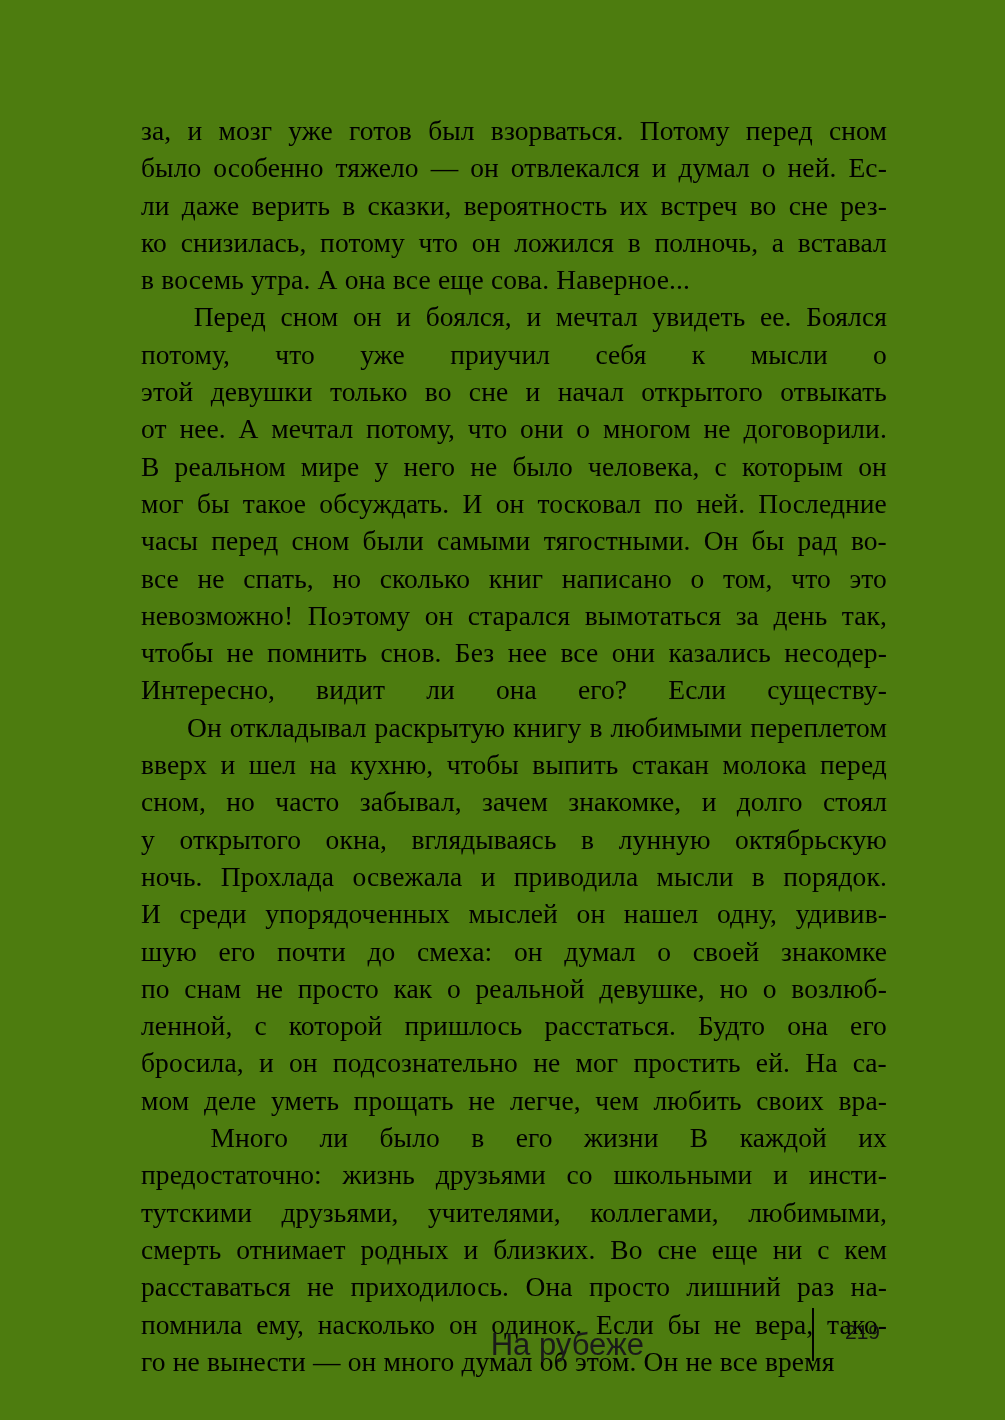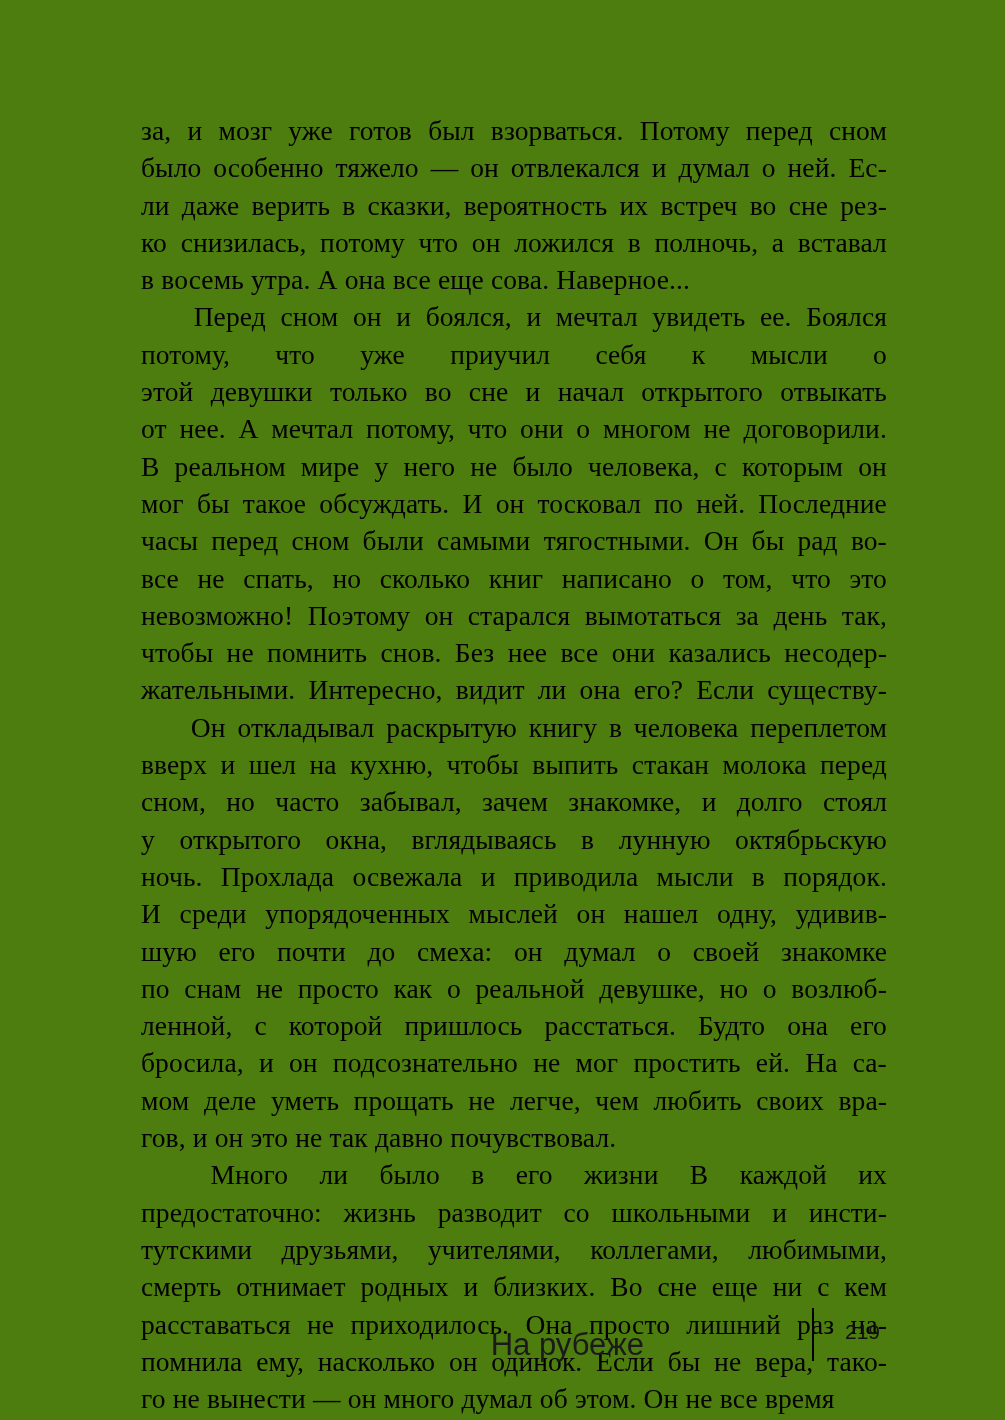--- a/index.html
+++ b/index.html
@@ -281,39 +281,38 @@
           <span class="w">помнить</span>
           <span class="w">снов.</span>
           <span class="w">Без</span>
           <span class="w">нее</span>
           <span class="w">все</span>
           <span class="w">они</span>
           <span class="w">казались</span>
           <span class="w">несодер-</span>
         </span>
         <span class="ln j">
-          <span class="w">жательными.</span>
           <span class="w">Интересно,</span>
           <span class="w">видит</span>
           <span class="w">ли</span>
           <span class="w">она</span>
           <span class="w">его?</span>
           <span class="w">Если</span>
           <span class="w">существу-</span>
         </span>
       </p>
       <p class="para">
         <span class="ln j">
           <span class="indent w"></span>
           <span class="w">Он</span>
           <span class="w">откладывал</span>
           <span class="w">раскрытую</span>
           <span class="w">книгу</span>
           <span class="w">в</span>
-          <span class="w">человека</span>
+          <span class="w">любимыми</span>
           <span class="w">переплетом</span>
         </span>
         <span class="ln j">
           <span class="w">вверх</span>
           <span class="w">и</span>
           <span class="w">шел</span>
           <span class="w">на</span>
           <span class="w">кухню,</span>
           <span class="w">чтобы</span>
           <span class="w">выпить</span>
@@ -413,39 +412,38 @@
           <span class="w">деле</span>
           <span class="w">уметь</span>
           <span class="w">прощать</span>
           <span class="w">не</span>
           <span class="w">легче,</span>
           <span class="w">чем</span>
           <span class="w">любить</span>
           <span class="w">своих</span>
           <span class="w">вра-</span>
         </span>
-        <span class="ln last">гов, и он это не так давно почувствовал.</span>
       </p>
       <p class="para">
         <span class="ln j">
           <span class="indent w"></span>
           <span class="w">Много</span>
           <span class="w">ли</span>
           <span class="w">было</span>
           <span class="w">в</span>
           <span class="w">его</span>
           <span class="w">жизни</span>
           <span class="w">В</span>
           <span class="w">каждой</span>
           <span class="w">их</span>
         </span>
         <span class="ln j">
           <span class="w">предостаточно:</span>
           <span class="w">жизнь</span>
-          <span class="w">разводит</span>
+          <span class="w">друзьями</span>
           <span class="w">со</span>
           <span class="w">школьными</span>
           <span class="w">и</span>
           <span class="w">инсти-</span>
         </span>
         <span class="ln j">
           <span class="w">тутскими</span>
           <span class="w">друзьями,</span>
           <span class="w">учителями,</span>
           <span class="w">коллегами,</span>

